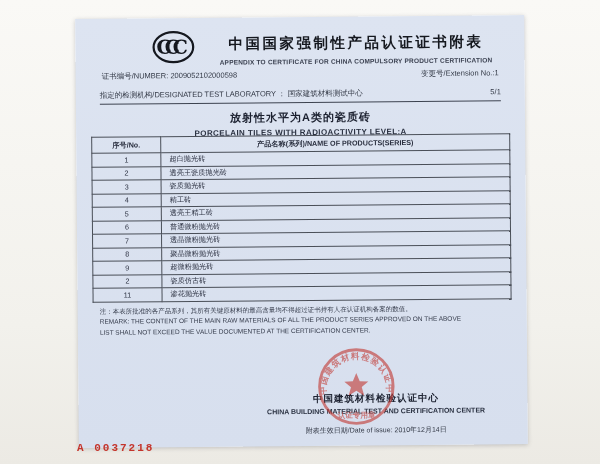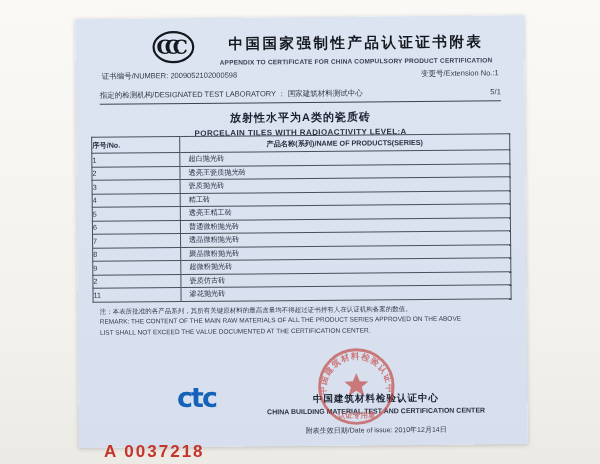--- a/index.html
+++ b/index.html
@@ -27,38 +27,38 @@
              border-bottom:1px solid #3d4350; padding-bottom:3px; font-size:7.5px; color:#323845; }
   
   .prod-title { position:absolute; left:0; right:0; top:93px; text-align:center; }
   .prod-title .cn { font-size:11px; font-weight:bold; letter-spacing:1px; color:#1c2130; }
   .prod-title .en { font-size:8px; font-weight:bold; margin-top:3px; letter-spacing:.4px; color:#2b3242; }
   
   table.products { position:absolute; left:15px; top:118px; width:419px; border-collapse:collapse; }
   table.products th, table.products td { border:1px solid #4a4f58; font-size:7.2px; color:#2b3040; }
   table.products th { height:16px; font-weight:bold; }
   table.products td { height:13.5px; }
-  .col-no { width:88px; text-align:left; }
+  .col-no { width:69px; text-align:center; }
   .col-name { text-align:left; padding-left:8px; }
   th.col-name { text-align:center; padding-left:0; }
   
   .remark { position:absolute; left:22px; right:13px; top:288px; font-size:6.5px; line-height:1.6; color:#3a4050; }
   
   .ctc-block { position:absolute; left:72px; top:366px; width:92px; text-align:center; }
   .ctc-logo { font-size:27px; font-weight:900; letter-spacing:-2px; color:#1463b8; line-height:1;
               font-family:"DejaVu Sans", sans-serif; }
   .ctc-caption { font-size:9px; font-weight:bold; color:#1463b8; margin-top:3px; letter-spacing:1px; }
   .org-block { position:absolute; left:160px; right:14px; top:376px; text-align:center; }
   .org-cn { font-size:9.5px; font-weight:bold; letter-spacing:1px; color:#1c2130; }
   .org-en { font-size:7px; font-weight:bold; margin-top:2px; color:#2b3242; }
   .date-line { font-size:7px; margin-top:11px; color:#323845; }
   .seal { position:absolute; left:238px; top:330px; width:80px; height:80px; opacity:.62; pointer-events:none; }
   
-  .serial { position:absolute; left:104px; top:442px; font-size:17px; font-weight:bold;
-            color:#c4342b; letter-spacing:2px; font-family:Liberation Sans, sans-serif; }
+  .serial { position:absolute; left:77px; top:442px; font-size:11px; font-weight:bold;
+            color:#c4342b; letter-spacing:2px; font-family:Liberation Mono, monospace; }
 </style>
 </head>
 <body>
 
 <div class="paper">
 
   <svg class="ccc-logo" viewBox="0 0 60 48">
     <ellipse cx="30" cy="24" rx="27" ry="20.5" fill="none" stroke="#15181f" stroke-width="3"></ellipse>
     <text x="7" y="33" font-size="26" font-weight="bold" fill="#15181f" font-family="DejaVu Serif, serif">C</text>
     <text x="18" y="33" font-size="26" font-weight="bold" fill="#15181f" font-family="DejaVu Serif, serif">C</text>
@@ -140,21 +140,20 @@
       </tbody>
   </table>
 
   <div class="remark">
     <div>注：本表所批准的各产品系列，其所有关键原材料的最高含量均不得超过证书持有人在认证机构备案的数值。</div>
     <div>REMARK: THE CONTENT OF THE MAIN RAW MATERIALS OF ALL THE PRODUCT SERIES  APPROVED ON THE ABOVE</div>
     <div>LIST SHALL NOT EXCEED THE VALUE DOCUMENTED AT THE CERTIFICATION CENTER.</div>
   </div>
 
   <div class="ctc-block">
-    <div class="ctc-logo">ctc</div>
   </div>
 
   <div class="org-block">
     <div class="org-cn">中国建筑材料检验认证中心</div>
     <div class="org-en">CHINA BUILDING MATERIAL TEST AND CERTIFICATION CENTER</div>
     <div class="date-line">附表生效日期/Date of issue: 2010年12月14日</div>
   </div>
 
   <svg class="seal" viewBox="0 0 100 100">
     <defs>

